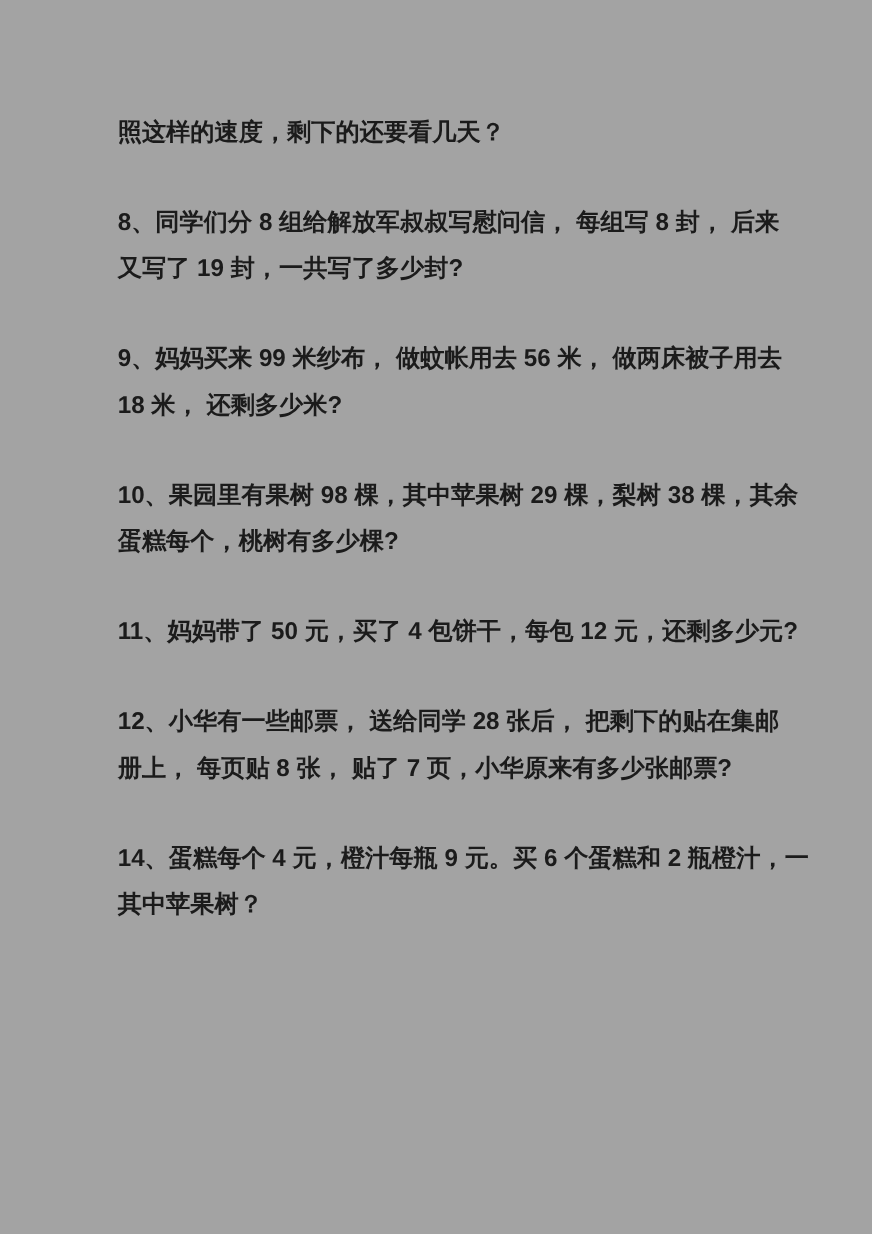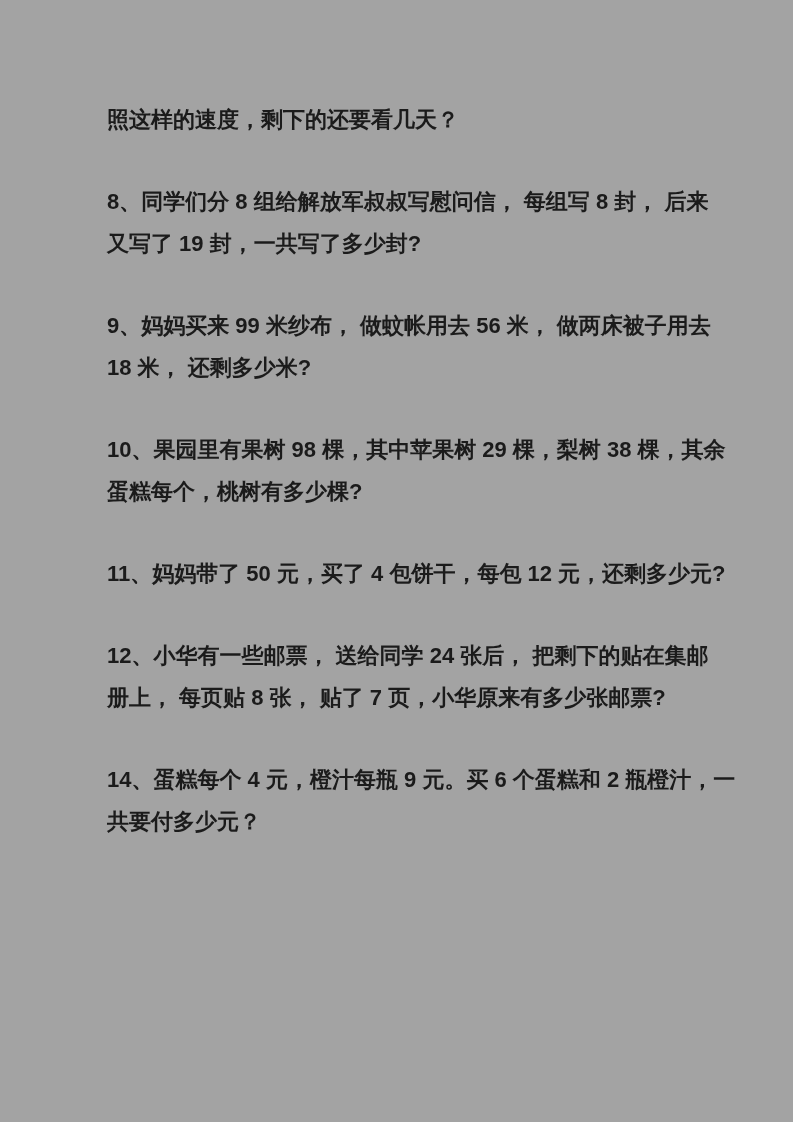--- a/index.html
+++ b/index.html
@@ -55,24 +55,24 @@
     <div class="para">
       <div class="line">10、果园里有果树 98 棵，其中苹果树 29 棵，梨树 38 棵，其余</div>
       <div class="line">蛋糕每个，桃树有多少棵?</div>
     </div>
 
     <div class="para">
       <div class="line">11、妈妈带了 50 元，买了 4 包饼干，每包 12 元，还剩多少元?</div>
     </div>
 
     <div class="para">
-      <div class="line">12、小华有一些邮票， 送给同学 24 张后， 把剩下的贴在集邮</div>
+      <div class="line">12、小华有一些邮票， 送给同学 28 张后， 把剩下的贴在集邮</div>
       <div class="line">册上， 每页贴 8 张， 贴了 7 页，小华原来有多少张邮票?</div>
     </div>
 
 
     <div class="para">
       <div class="line">14、蛋糕每个 4 元，橙汁每瓶 9 元。买 6 个蛋糕和 2 瓶橙汁，一</div>
-      <div class="line">共要付多少元？</div>
+      <div class="line">其中苹果树？</div>
     </div>
 
   </div>
 </div>
 
 </body></html>

